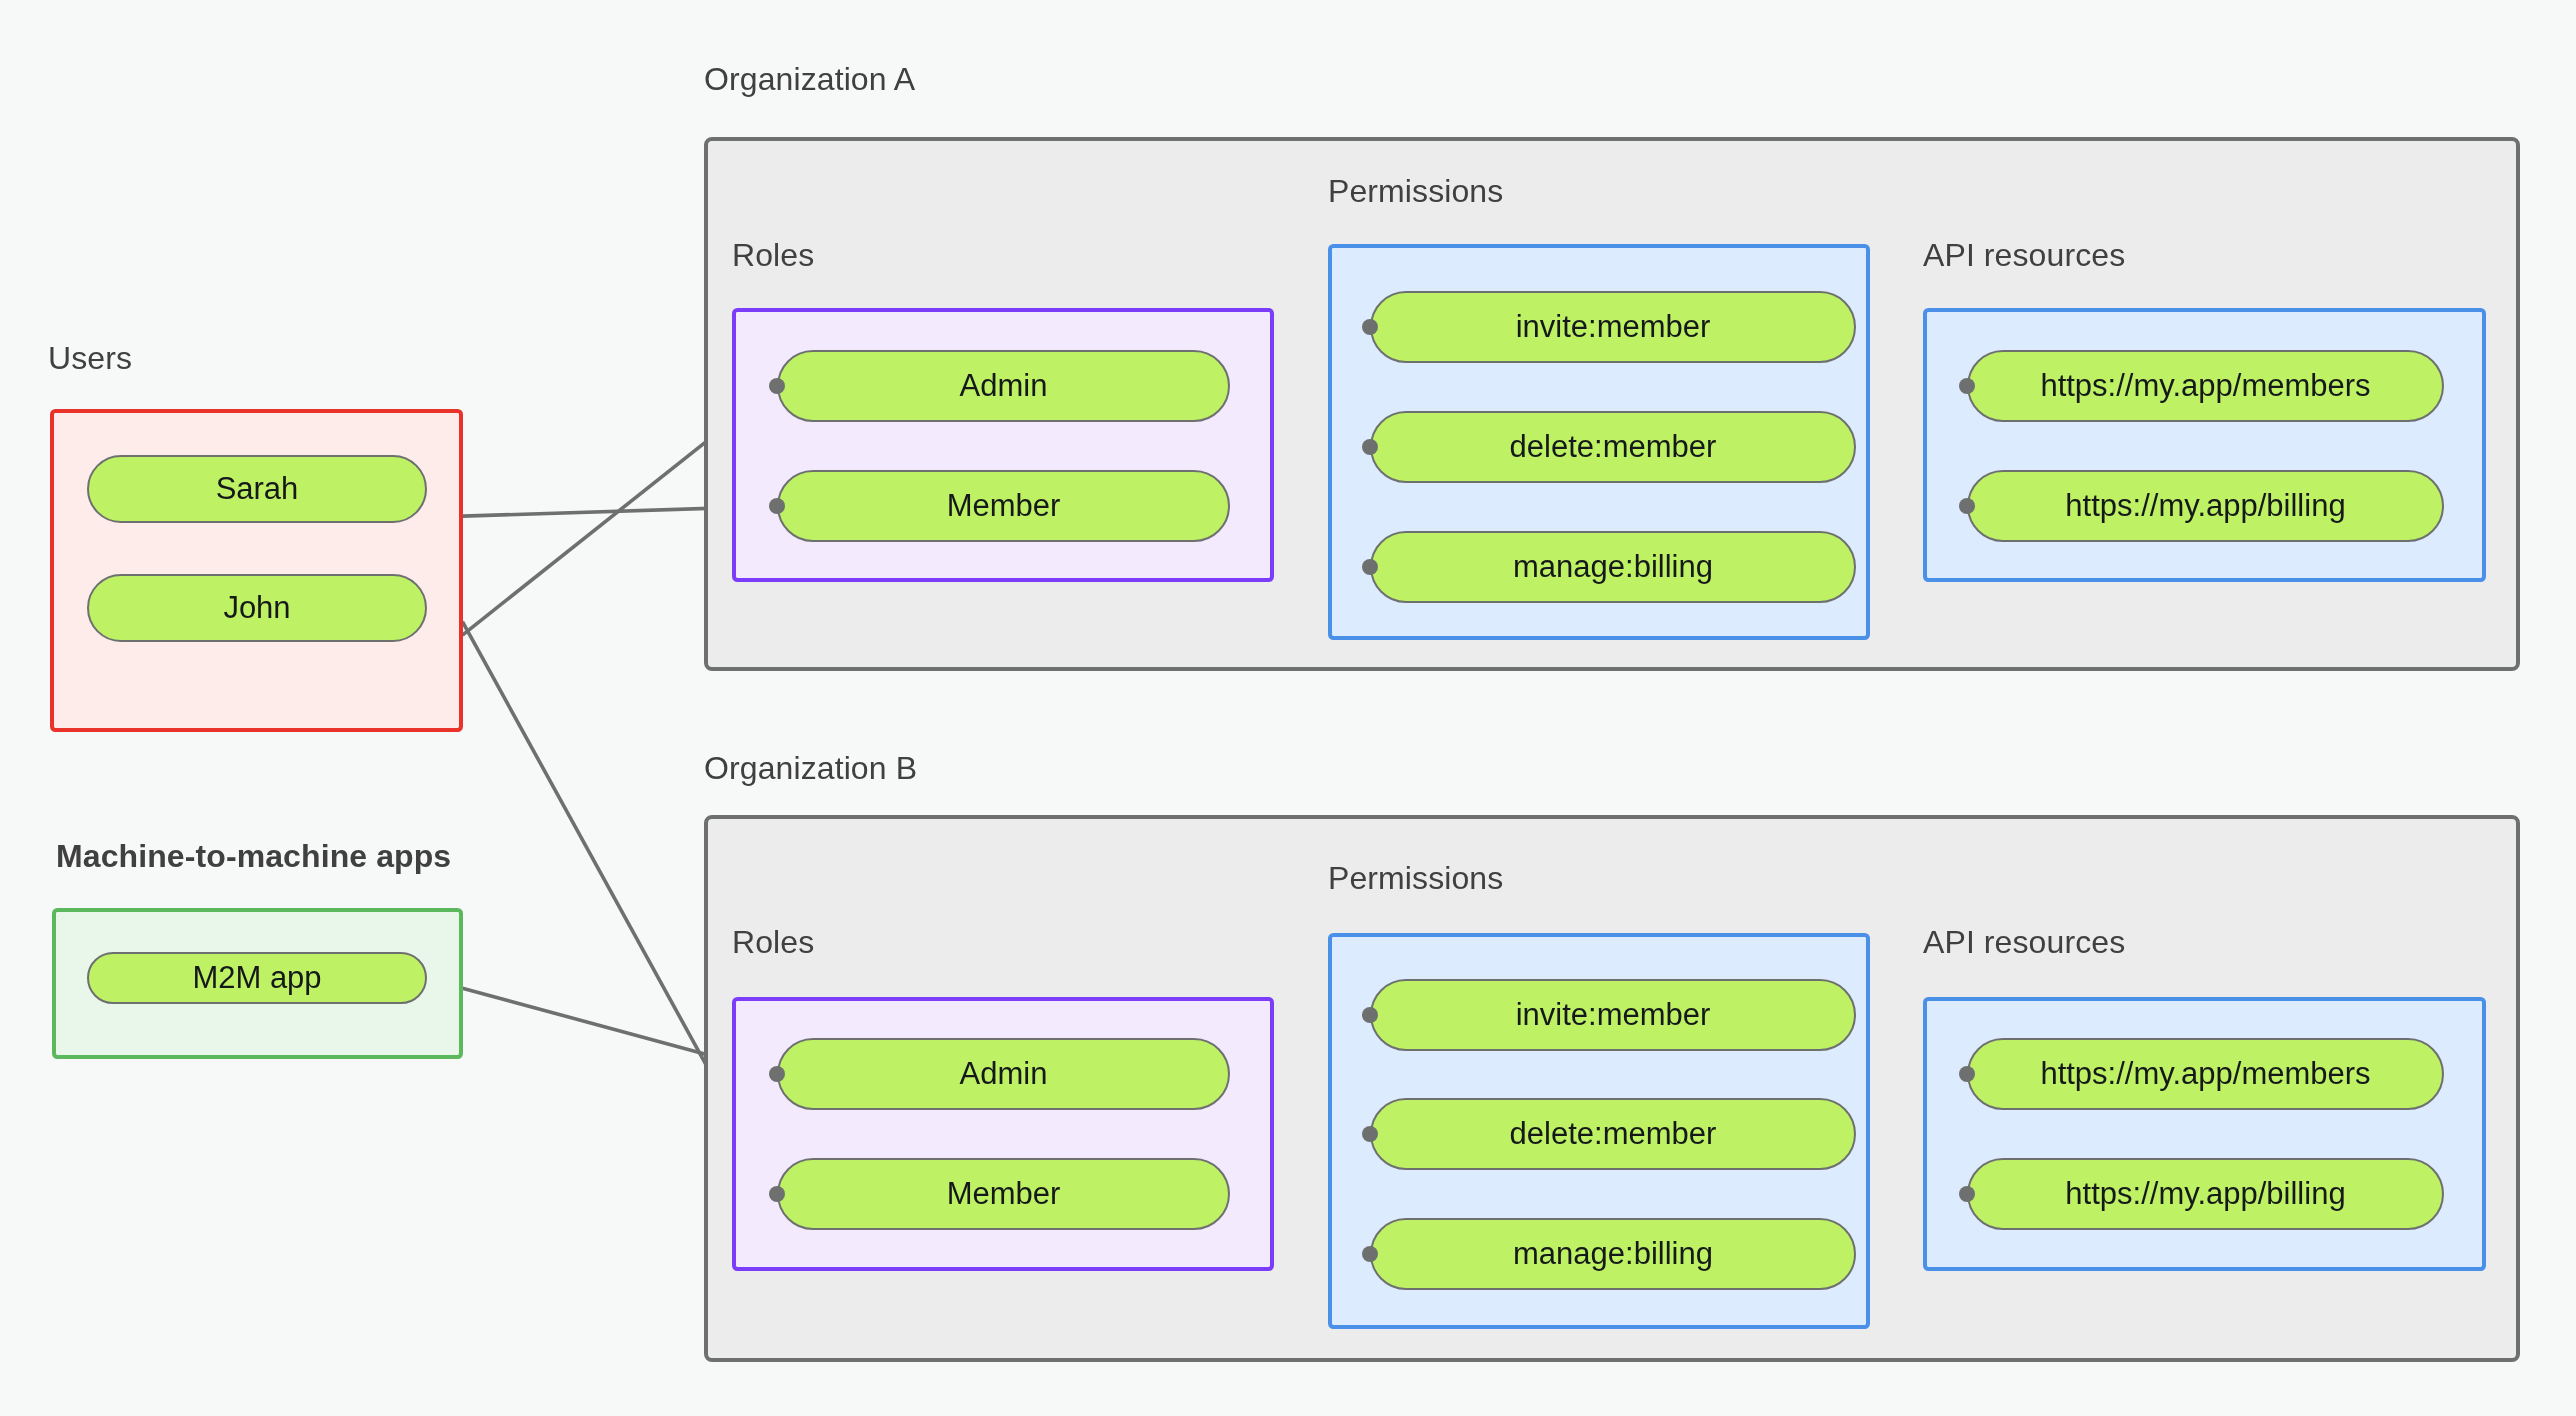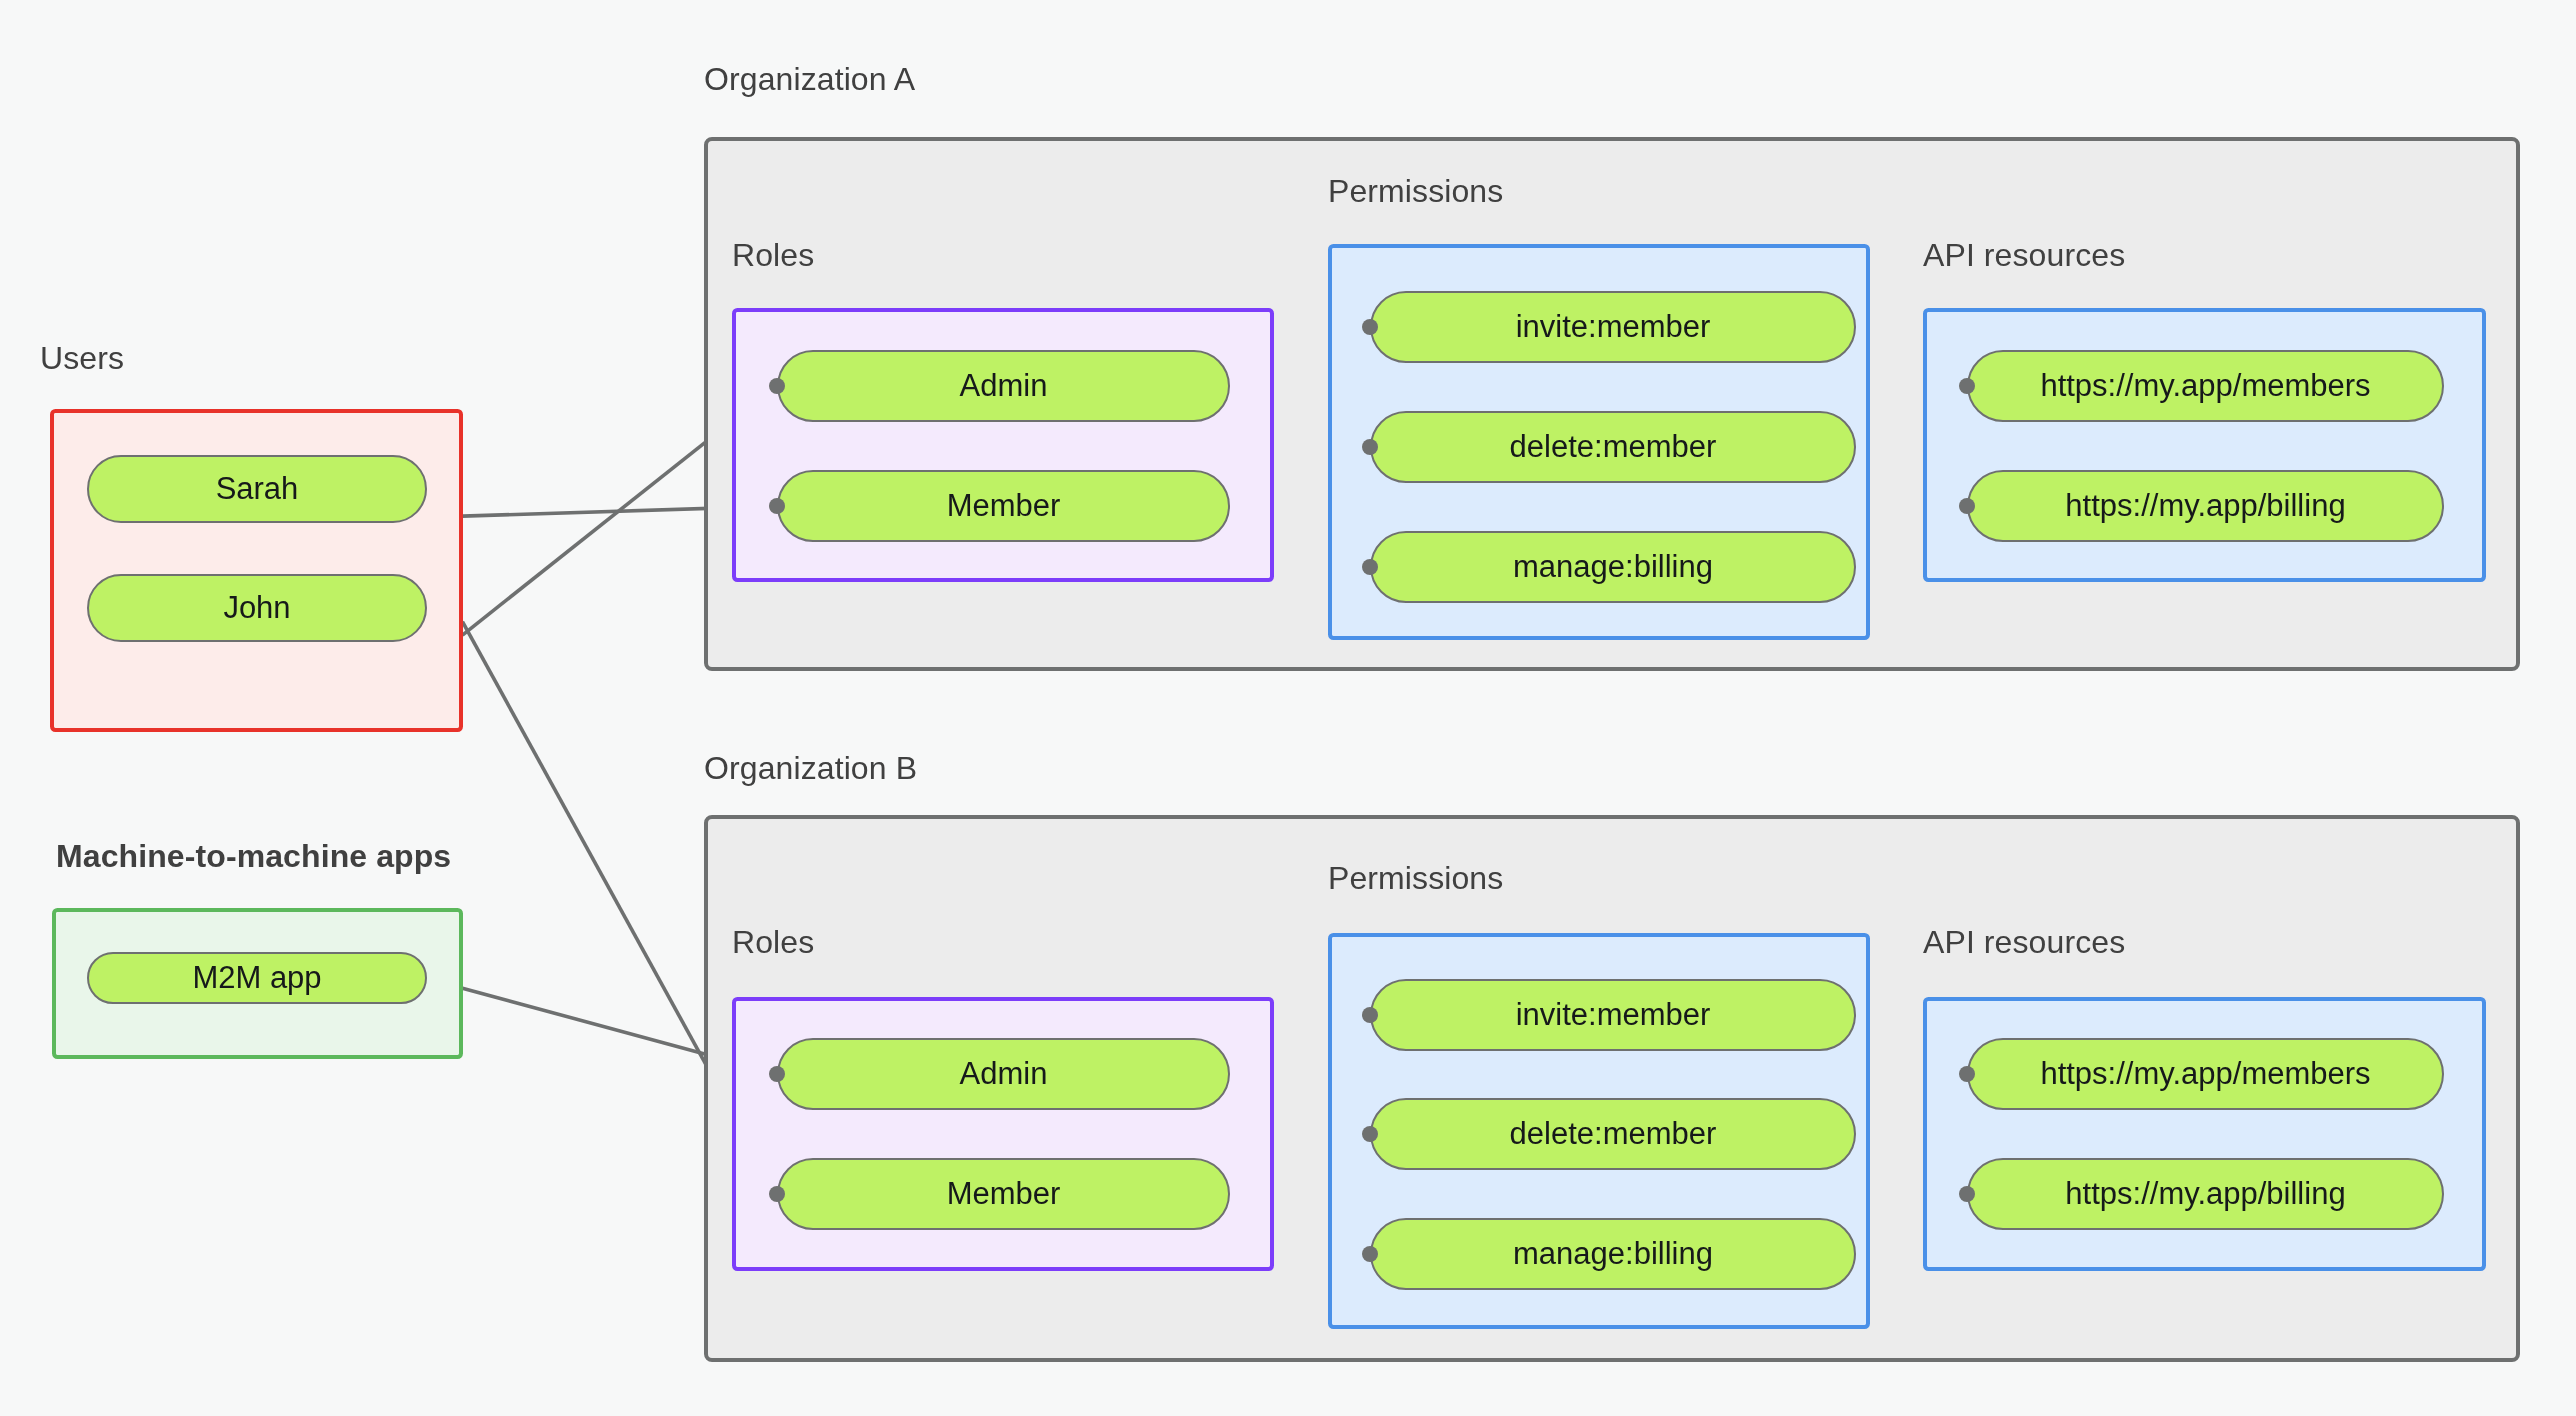--- a/index.html
+++ b/index.html
@@ -97,21 +97,21 @@
       <path d="M 1365 1192 L 1521 1126"></path>
       <path d="M 1365 1192 L 1521 1259"></path>
       <path d="M 1365 1325 L 1521 1392"></path>
 
       <path d="M 2060 1126 L 2183 1192"></path>
       <path d="M 2060 1259 L 2183 1192"></path>
       <path d="M 2060 1392 L 2183 1325"></path>
     </g>
   </svg>
 
-  <div class="grp-label" style="left:40px;top:340px;">Users</div>
+  <div class="grp-label" style="left:48px;top:340px;">Users</div>
 
   <div class="box red" style="left:50px;top:409px;width:413px;height:323px;"></div>
 
   <div class="pill" style="left:87px;top:455px;width:340px;height:68px;">Sarah</div>
   <div class="pill" style="left:87px;top:574px;width:340px;height:68px;">John</div>
 
   <div class="grp-label" style="left:56px;top:838px;font-weight:bold;">Machine-to-machine apps</div>
 
   <div class="box green" style="left:52px;top:908px;width:411px;height:151px;"></div>
 

